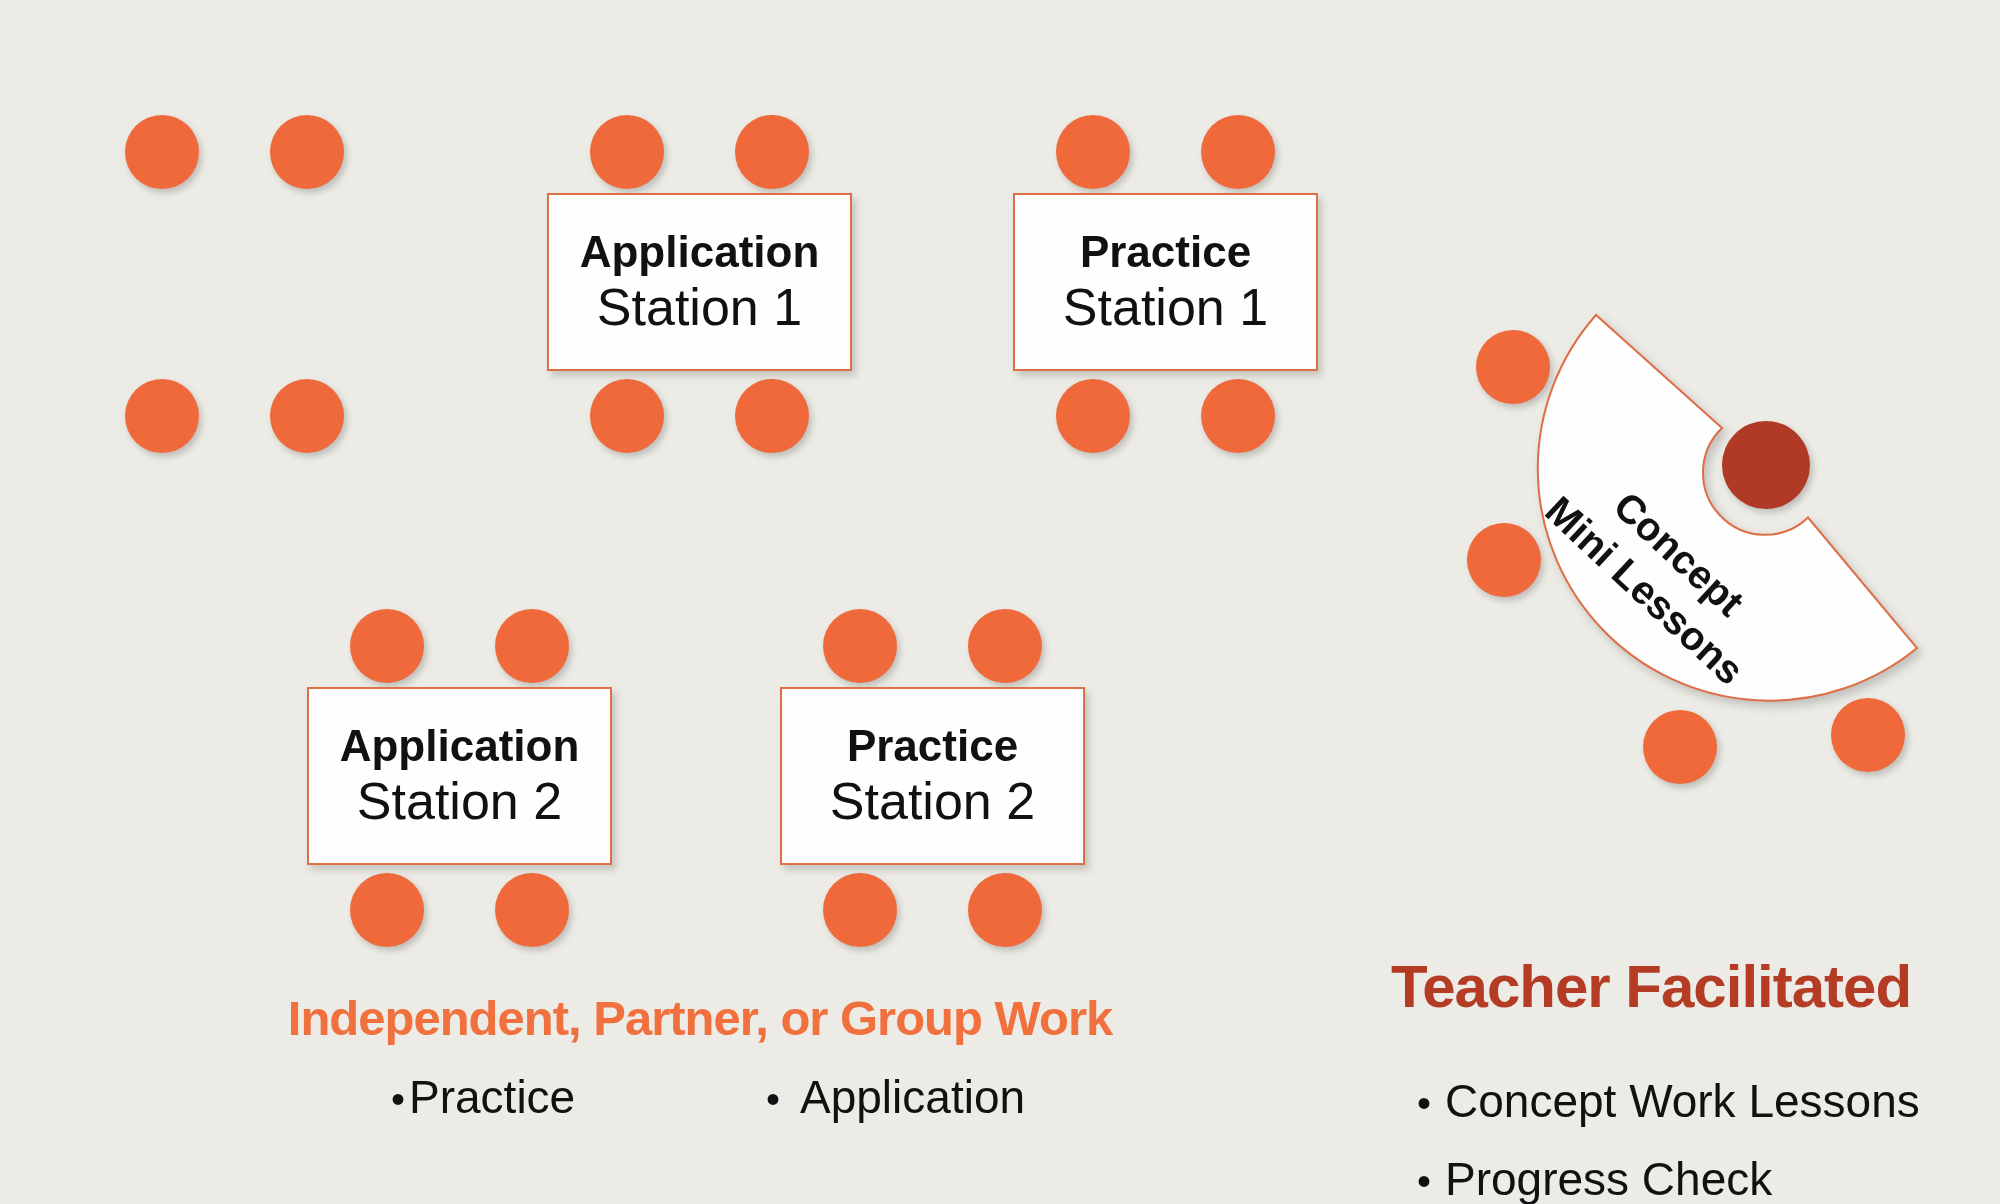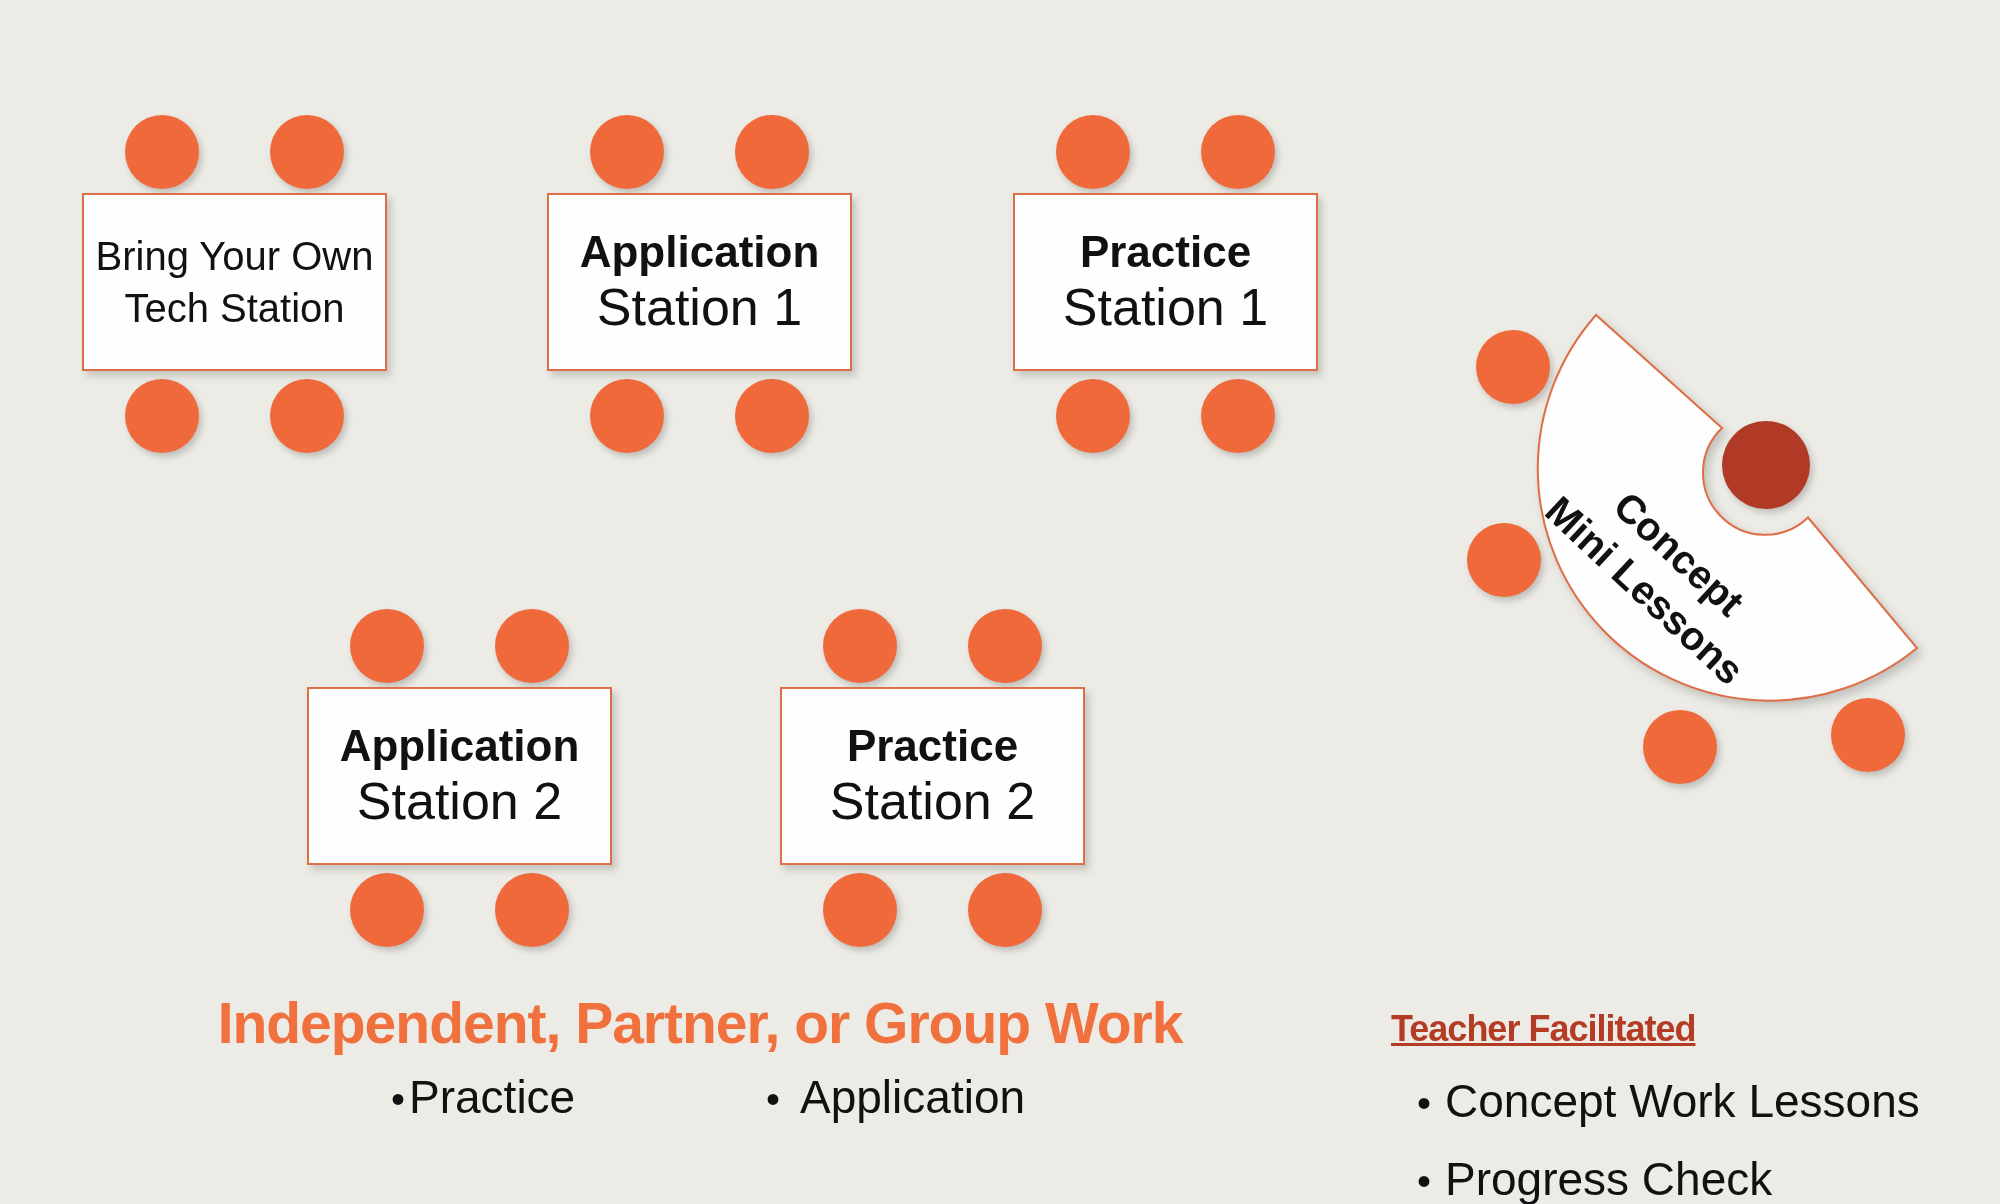--- a/index.html
+++ b/index.html
@@ -55,43 +55,39 @@
   .t-chair-4{left:1831px;top:698px;}
   .teacher-seat{
     position:absolute;left:1722px;top:421px;width:88px;height:88px;border-radius:50%;
     background:var(--teacher-red,#B03A25);
     box-shadow:3px 4px 6px rgba(110,110,110,.35);
   }
 
   
   .lg-title{position:absolute;font-weight:bold;letter-spacing:-1px;white-space:nowrap;}
   .lg-title-left{left:185px;top:990px;width:1030px;text-align:center;
-    font-size:57px;color:var(--heading-orange,#F0703E);}
-  .lg-title-right{left:1391px;top:1008px;font-size:36px;color:var(--heading-red,#B43C25);text-decoration:underline;}
+    font-size:49px;color:var(--heading-orange,#F0703E);}
+  .lg-title-right{left:1391px;top:952px;font-size:60px;color:var(--heading-red,#B43C25);}
   .lg-bullet{position:absolute;font-size:46px;white-space:nowrap;display:flex;align-items:baseline;}
   .lg-bullet .dot{font-size:40px;}
   .ll-b0{left:391px;top:1070px;} .ll-b0 .dot{margin-right:4px;}
   .ll-b1{left:766px;top:1070px;} .ll-b1 .dot{margin-right:20px;}
   .lr-b0{left:1417px;top:1074px;} .lr-b0 .dot{margin-right:14px;}
   .lr-b1{left:1417px;top:1152px;} .lr-b1 .dot{margin-right:14px;}
 </style>
 </head>
 <body>
 
 <div class="canvas">
 
   <div class="station byot st-byot">
     <div class="chair c-tl"></div>
     <div class="chair c-tr"></div>
     <div class="chair c-bl"></div>
     <div class="chair c-br"></div>
-    <div class="box">
-      <div class="l1">Bring Your Own</div>
-      <div class="l2">Tech Station</div>
-    </div>
   </div>
 
   <div class="station st-app1">
     <div class="chair c-tl"></div>
     <div class="chair c-tr"></div>
     <div class="chair c-bl"></div>
     <div class="chair c-br"></div>
     <div class="box">
       <div class="l1">Application</div>
       <div class="l2">Station 1</div>

